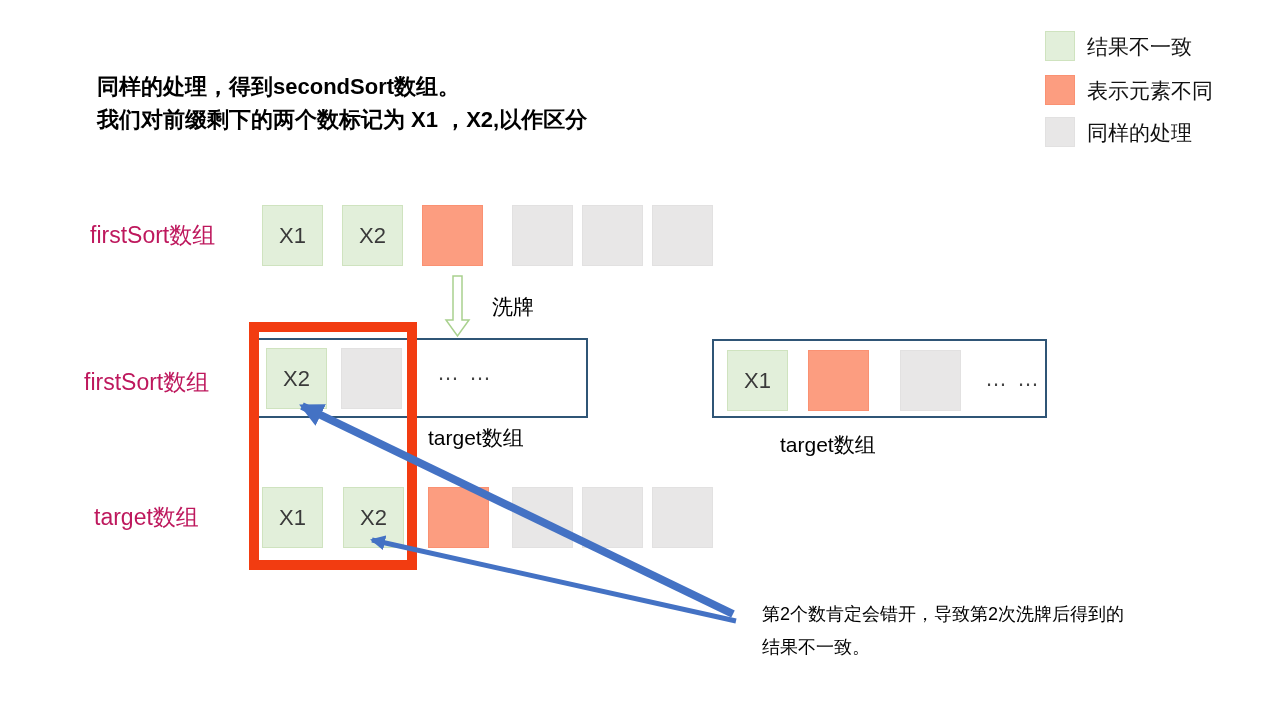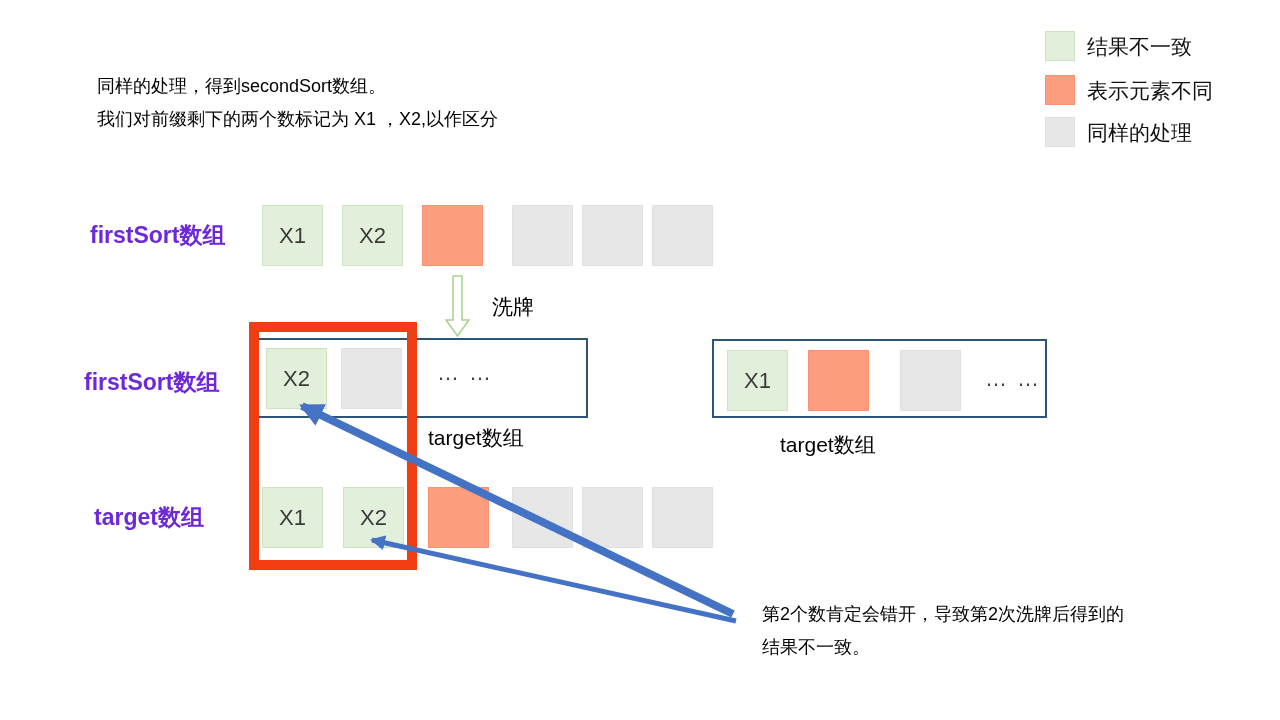--- a/index.html
+++ b/index.html
@@ -2,36 +2,36 @@
 <html><head>
 <meta charset="utf-8">
 <style>
   html,body{margin:0;padding:0;background:#fff;}
   #canvas{
     position:relative;width:1280px;height:720px;background:#ffffff;
     font-family:"Liberation Sans","DejaVu Sans",sans-serif;overflow:hidden;
   }
   .abs{position:absolute;}
   
-  .intro{left:97px;top:70px;font-size:18px;font-weight:normal;color:#000;line-height:33px;white-space:nowrap;z-index:2;}
+  .intro{left:97px;top:70px;font-size:22px;font-weight:bold;color:#000;line-height:33px;white-space:nowrap;z-index:2;}
   
   .legend-item{position:absolute;left:1045px;height:30px;z-index:2;}
   .swatch{position:absolute;left:0;top:0;width:30px;height:30px;box-sizing:border-box;}
   .legend-label{position:absolute;left:42px;top:2px;font-size:21px;color:#111;white-space:nowrap;}
   
   .cell{
     position:absolute;width:61px;height:61px;box-sizing:border-box;z-index:2;
     display:flex;align-items:center;justify-content:center;
     font-size:22px;color:#3a3a3a;
   }
   .same{background:#e2efda;border:1px solid #cfe3bf;}
   .diff{background:#fc9d80;border:1px solid #fa9172;}
   .unknown{background:#e8e7e7;border:1px solid #e2e1e1;}
   
-  .row-label{position:absolute;font-size:23px;font-weight:bold;color:#6d28d9;white-space:nowrap;z-index:2;}
+  .row-label{position:absolute;font-size:23px;font-weight:normal;color:#be185d;white-space:nowrap;z-index:2;}
   
   .cbox{position:absolute;border:2px solid #2f5576;box-sizing:border-box;background:transparent;z-index:1;}
   
   .red-box{position:absolute;left:249px;top:322px;width:168px;height:248px;border:10px solid #f23c11;box-sizing:border-box;z-index:3;}
   
   .ellipsis{position:absolute;font-size:22px;color:#444;letter-spacing:2px;white-space:nowrap;z-index:2;}
   .caption{position:absolute;font-size:21px;color:#000;white-space:nowrap;z-index:2;}
   .shuffle-label{position:absolute;left:492px;top:293px;font-size:21px;color:#000;z-index:2;}
   .note{position:absolute;left:762px;top:598px;font-size:18px;color:#000;line-height:33px;white-space:nowrap;z-index:2;}
   

